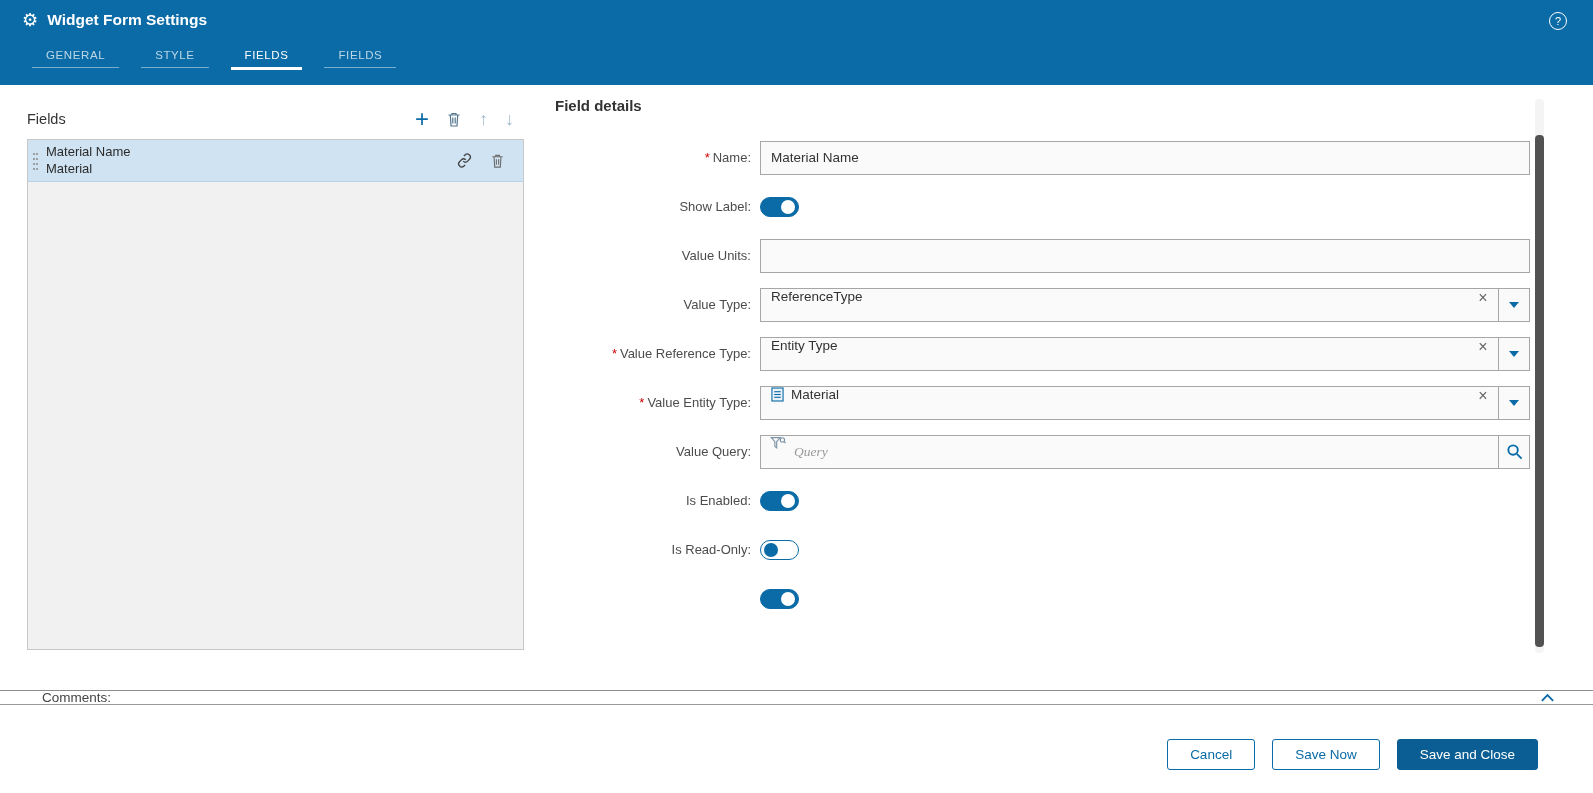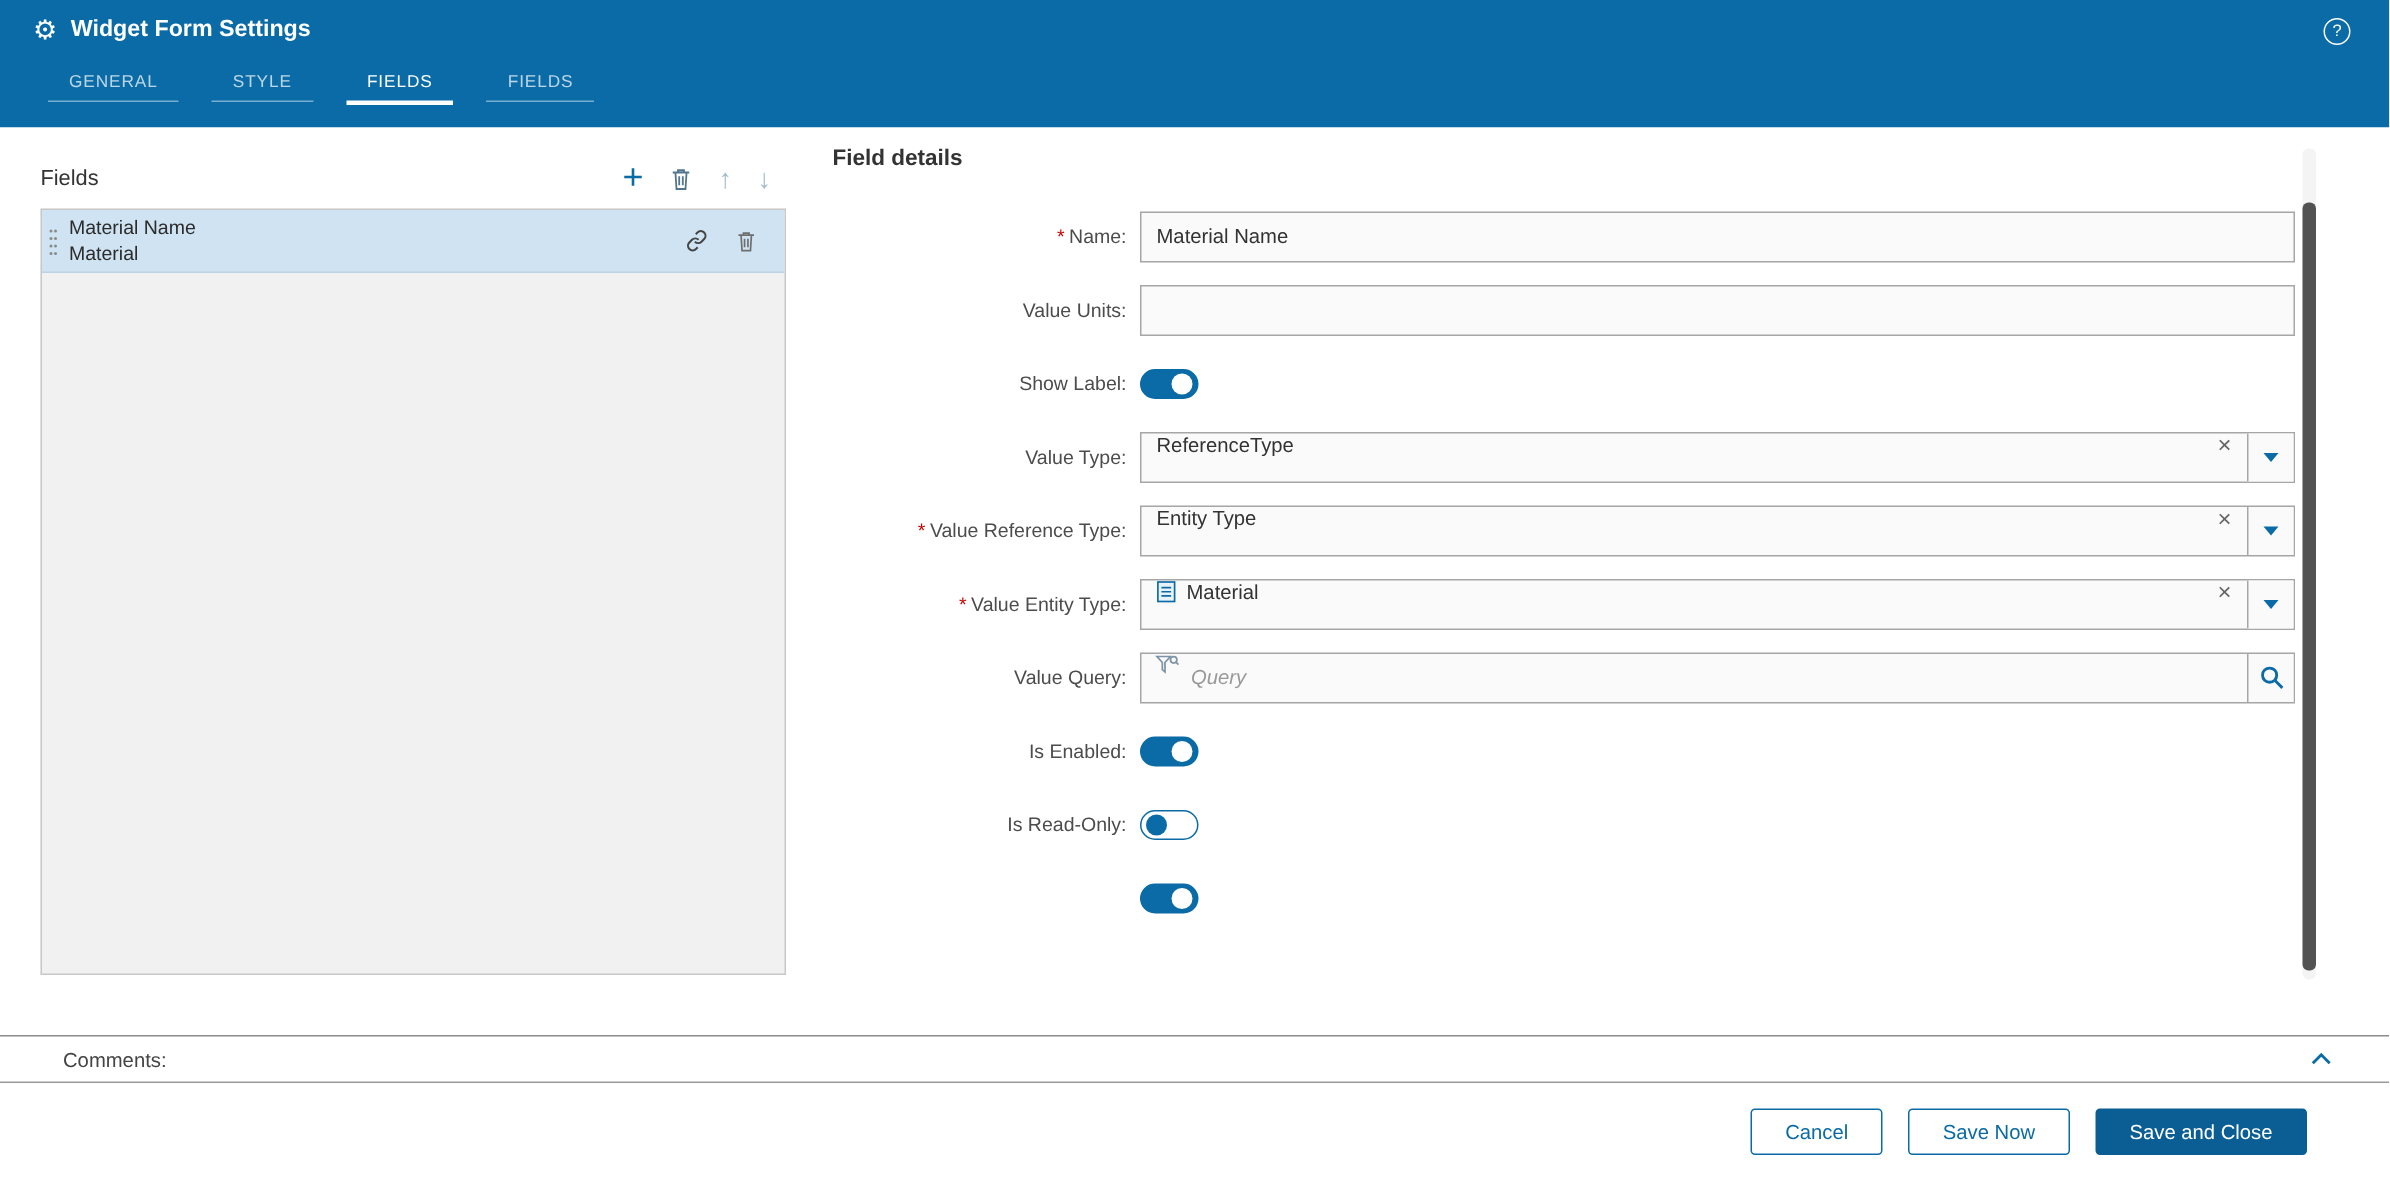--- a/index.html
+++ b/index.html
@@ -61,38 +61,38 @@
           font-size:13.5px;color:#333;padding:0 10px;outline:none}
   .combo{width:100%;height:34px;border:1px solid #a6a6a6;background:#fafafa;display:flex;align-items:flex-start}
   .combo-text{flex:1;padding:0 10px;font-size:13.5px;color:#333;white-space:nowrap;overflow:hidden}
   .combo-text.with-icon{display:flex;align-items:center;gap:7px}
   .clear{width:30px;text-align:center;color:#666;font-size:16px;cursor:pointer;flex-shrink:0}
   .ddbtn{width:31px;height:100%;border:none;border-left:1px solid #a6a6a6;background:#fafafa;cursor:pointer;
          display:flex;align-items:center;justify-content:center;flex-shrink:0}
   .caret{width:0;height:0;border-left:5px solid transparent;border-right:5px solid transparent;
          border-top:6px solid var(--accent)}
   .qicon{display:flex;margin-left:9px;color:#7d93a6;flex-shrink:0}
-  .qinput{flex:1;height:100%;border:none;background:transparent;font-family:Liberation Sans, sans-serif;font-size:13.5px;
+  .qinput{flex:1;height:100%;border:none;background:transparent;font-family:Liberation Serif, serif;font-size:13.5px;
           color:#6d28d9;padding:0 8px;outline:none;min-width:0}
   .qinput::placeholder{color:#999;font-style:italic}
   .search-ic{color:var(--accent);display:flex}
 
   .toggle{width:39px;height:20px;border:1px solid var(--accent);border-radius:11px;position:relative;
           display:inline-block;background:#fff;cursor:pointer;flex-shrink:0}
   .toggle .knob{position:absolute;top:2px;width:14px;height:14px;border-radius:50%}
   .toggle[data-state="on"]{background:var(--accent)}
   .toggle[data-state="on"] .knob{right:3px;background:#fff}
   .toggle[data-state="off"] .knob{left:3px;background:var(--accent)}
 
   
   .vscroll{position:absolute;right:49px;top:14px;width:9px;height:554px;background:#f4f4f4;border-radius:4px}
   .vthumb{position:absolute;left:0;right:0;top:36px;height:512px;background:#525252;border-radius:4px;cursor:pointer}
 
   
-  .comments{position:absolute;top:690px;left:0;right:0;height:32px;border-top:1px solid #8c8c8c;
+  .comments{position:absolute;top:690px;left:0;right:0;height:15px;border-top:1px solid #8c8c8c;
             border-bottom:1px solid #9a9a9a;display:flex;align-items:center;background:#fff}
   .comments-label{padding-left:42px;font-size:13.5px;color:#444}
   .collapse{margin-left:auto;margin-right:38px;background:none;border:none;cursor:pointer;color:var(--accent);display:flex}
 
   
   .footer{position:absolute;top:722px;left:0;right:0;height:71px;background:#fff;display:flex;
           justify-content:flex-end;align-items:flex-start;padding:17px 55px 0 0;gap:17px}
   .btn{height:31px;padding:0 22px;border-radius:3px;font-family:inherit;font-size:13.5px;cursor:pointer;
        background:#fff;border:1px solid var(--accent);color:var(--accent);display:inline-flex;align-items:center}
   .btn.primary{background:var(--primary-btn);border-color:var(--primary-btn);color:#fff}
@@ -175,32 +175,32 @@
       <h2 class="right-title">Field details</h2>
 
       <div class="frow">
         <div class="flabel"><span class="req">*</span><span>Name:</span></div>
         <div class="fctrl">
             <input class="tinput" value="Material Name" style="">
           </div>
       </div>
 
       <div class="frow">
-        <div class="flabel"><span>Value Units:</span></div>
-        <div class="fctrl">
-            <input class="tinput" value="" style="">
-          </div>
-      </div>
-
-      <div class="frow">
         <div class="flabel"><span>Show Label:</span></div>
         <div class="fctrl">
             <span class="toggle" data-state="on">
               <span class="knob"></span>
             </span>
+          </div>
+      </div>
+
+      <div class="frow">
+        <div class="flabel"><span>Value Units:</span></div>
+        <div class="fctrl">
+            <input class="tinput" value="" style="">
           </div>
       </div>
 
       <div class="frow">
         <div class="flabel"><span>Value Type:</span></div>
         <div class="fctrl">
           <div class="combo">
             <span class="combo-text">ReferenceType</span>
             <span class="clear">×</span>
             <button class="ddbtn">

